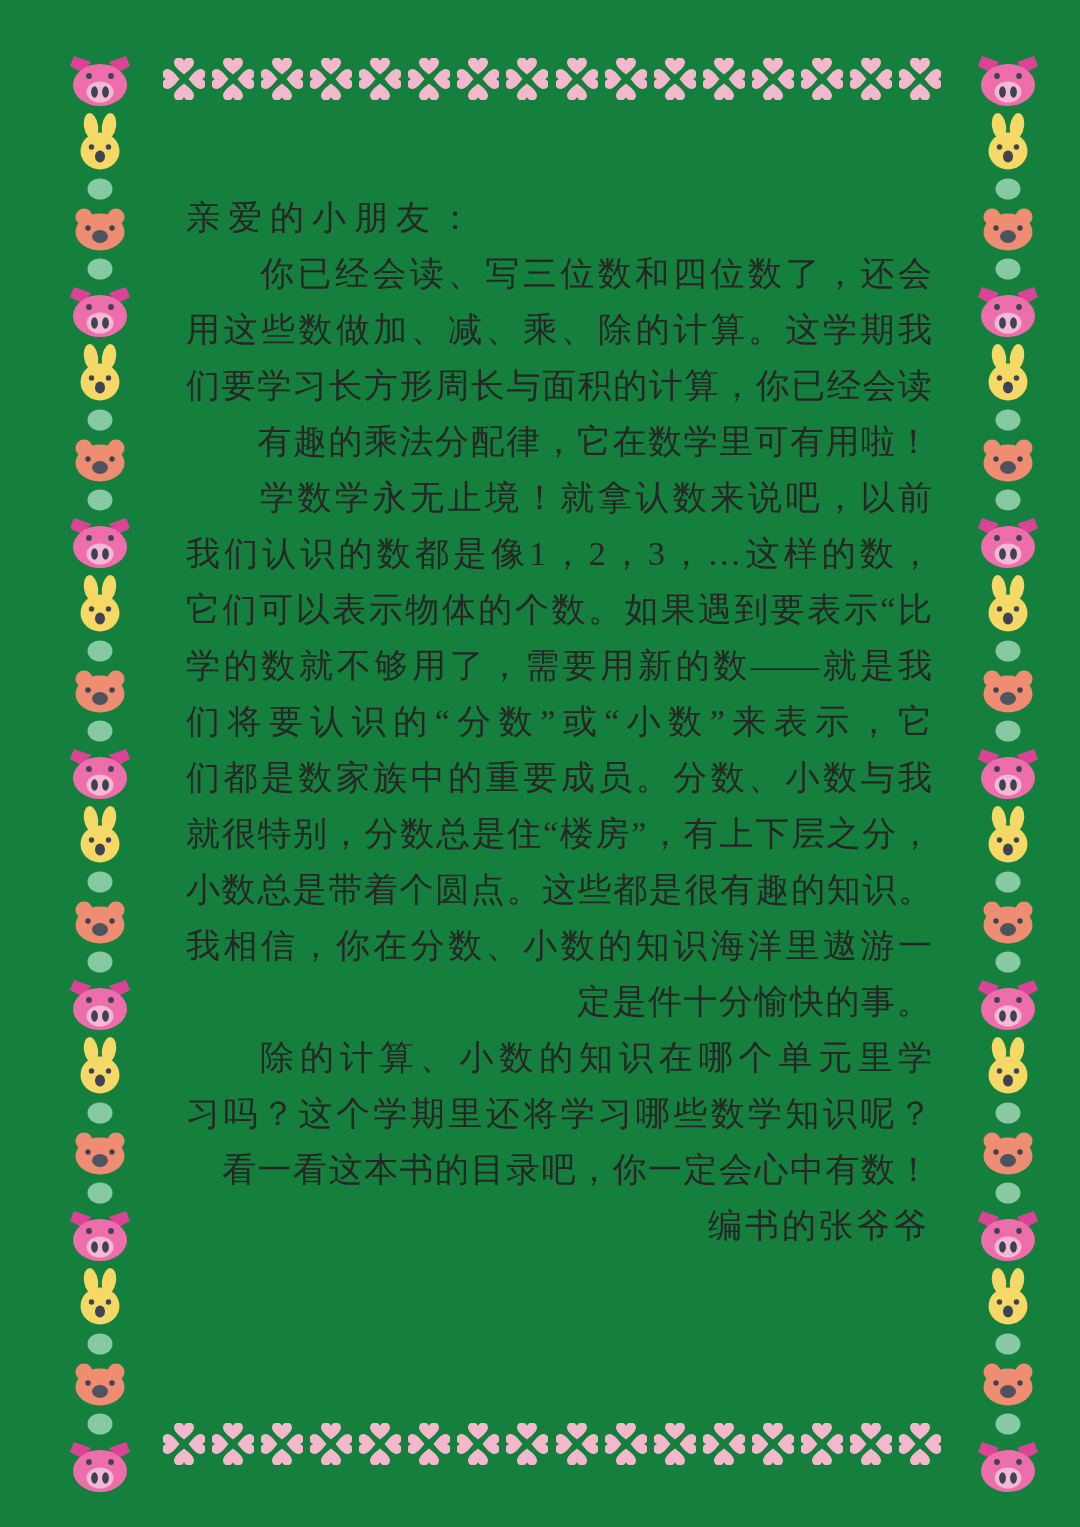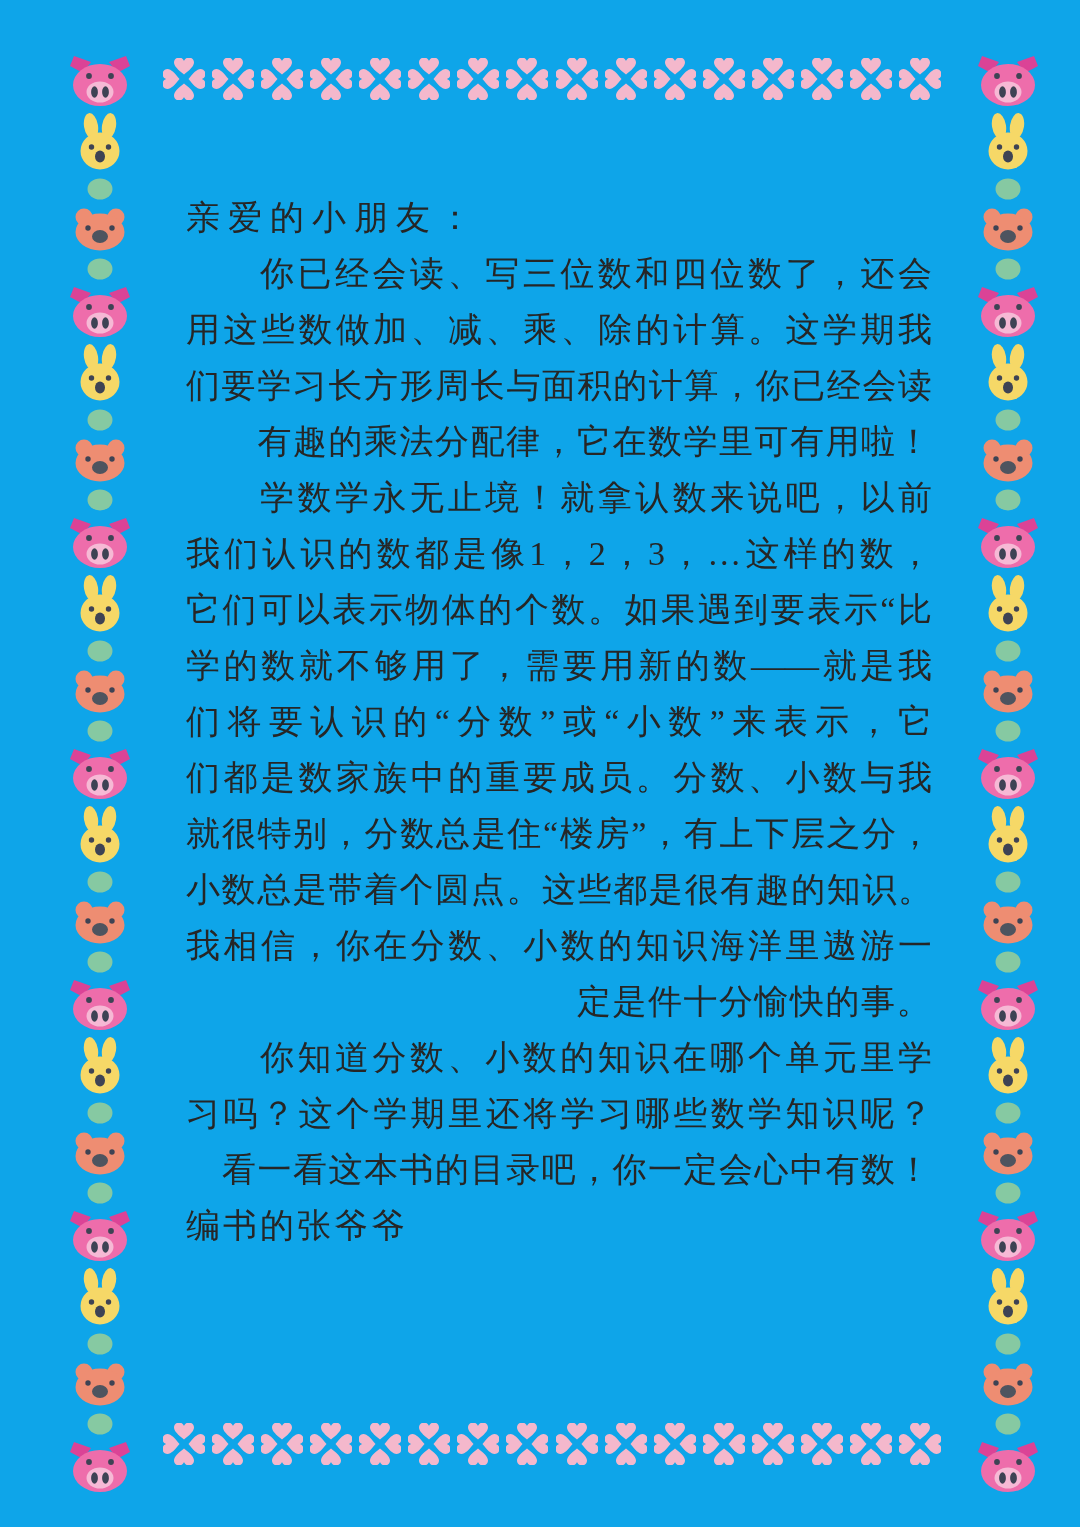--- a/index.html
+++ b/index.html
@@ -1,19 +1,19 @@
 <!DOCTYPE html>
 <html lang="zh"><head>
 <meta charset="utf-8">
 <style>
   html,body{margin:0;padding:0;background:#ffffff;}
   .page{
     position:relative;
     width:1080px;height:1527px;
-    background:#0ea5e9;
+    background:#15803d;
     overflow:hidden;
     font-family:"Liberation Serif","DejaVu Serif",serif;
   }
   
   .border-col{
     position:absolute;top:56px;height:1436px;width:80px;
     display:flex;flex-direction:column;justify-content:space-between;align-items:center;
   }
   .border-col.left{left:60px;}
   .border-col.right{left:968px;}
@@ -31,21 +31,21 @@
     color:#262626;
   }
   .line{
     height:56px;line-height:56px;font-size:34px;
     white-space:normal;
   }
   .line.salutation{text-align:left;letter-spacing:8px;}
   .line.justify{text-align:justify;text-align-last:justify;letter-spacing:0;}
   .line.indent{text-align:justify;text-align-last:justify;letter-spacing:0;text-indent:74px;}
   .line.end{text-align:right;letter-spacing:1.5px;}
-  .line.signature{letter-spacing:3px;padding-right:2px;}
+  .line.signature{text-align:right;letter-spacing:3px;padding-right:2px;}
   svg{display:block;}
 </style>
 </head>
 <body>
 
 <div class="page">
 
   <div class="border-row top">
       <svg class="clover" width="42" height="42" viewBox="0 0 42 42">
         <g fill="#f4b8cc">
@@ -596,21 +596,21 @@
       <div class="line indent">学数学永无止境！就拿认数来说吧，以前</div>
       <div class="line justify">我们认识的数都是像1，2，3，…这样的数，</div>
       <div class="line justify">它们可以表示物体的个数。如果遇到要表示“比</div>
       <div class="line justify">学的数就不够用了，需要用新的数——就是我</div>
       <div class="line justify">们将要认识的“分数”或“小数”来表示，它</div>
       <div class="line justify">们都是数家族中的重要成员。分数、小数与我</div>
       <div class="line justify">就很特别，分数总是住“楼房”，有上下层之分，</div>
       <div class="line justify">小数总是带着个圆点。这些都是很有趣的知识。</div>
       <div class="line justify">我相信，你在分数、小数的知识海洋里遨游一</div>
       <div class="line end">定是件十分愉快的事。</div>
-      <div class="line indent">你知道分数、小数的知识在哪个单元里学</div>
+      <div class="line indent">除的计算、小数的知识在哪个单元里学</div>
       <div class="line justify">习吗？这个学期里还将学习哪些数学知识呢？</div>
       <div class="line end">看一看这本书的目录吧，你一定会心中有数！</div>
       <div class="line signature">编书的张爷爷</div>
     </div>
 
   <div class="border-row bottom">
       <svg class="clover" width="42" height="42" viewBox="0 0 42 42">
         <g fill="#f4b8cc">
           <path d="M10 17 C4.2 12.4 0 8.6 0 5 C0 2.2 2.2 0 5 0 C7.4 0 9.2 1.5 10 3.6 C10.8 1.5 12.6 0 15 0 C17.8 0 20 2.2 20 5 C20 8.6 15.8 12.4 10 17 Z" transform="translate(21,21) rotate(0) translate(-10,-21.5)"></path>
           <path d="M10 17 C4.2 12.4 0 8.6 0 5 C0 2.2 2.2 0 5 0 C7.4 0 9.2 1.5 10 3.6 C10.8 1.5 12.6 0 15 0 C17.8 0 20 2.2 20 5 C20 8.6 15.8 12.4 10 17 Z" transform="translate(21,21) rotate(90) translate(-10,-21.5)"></path>

